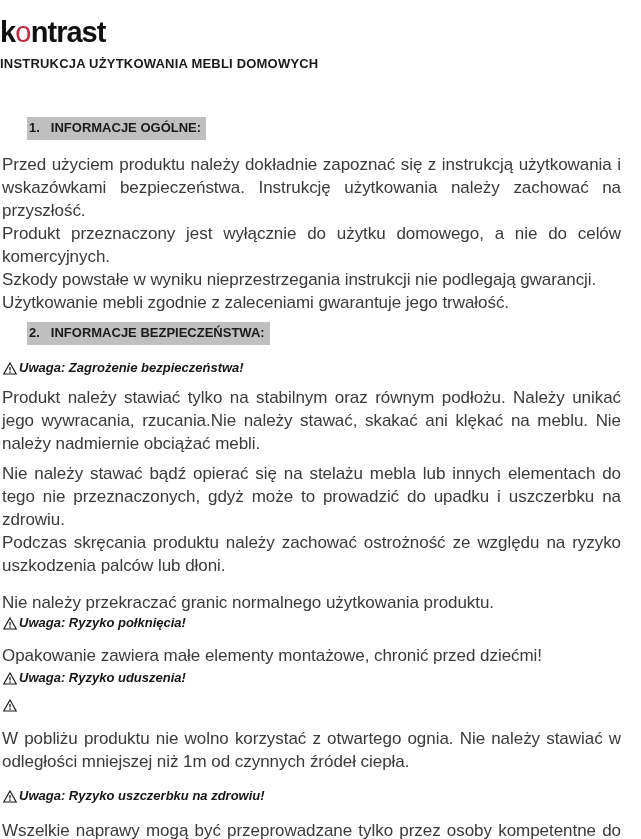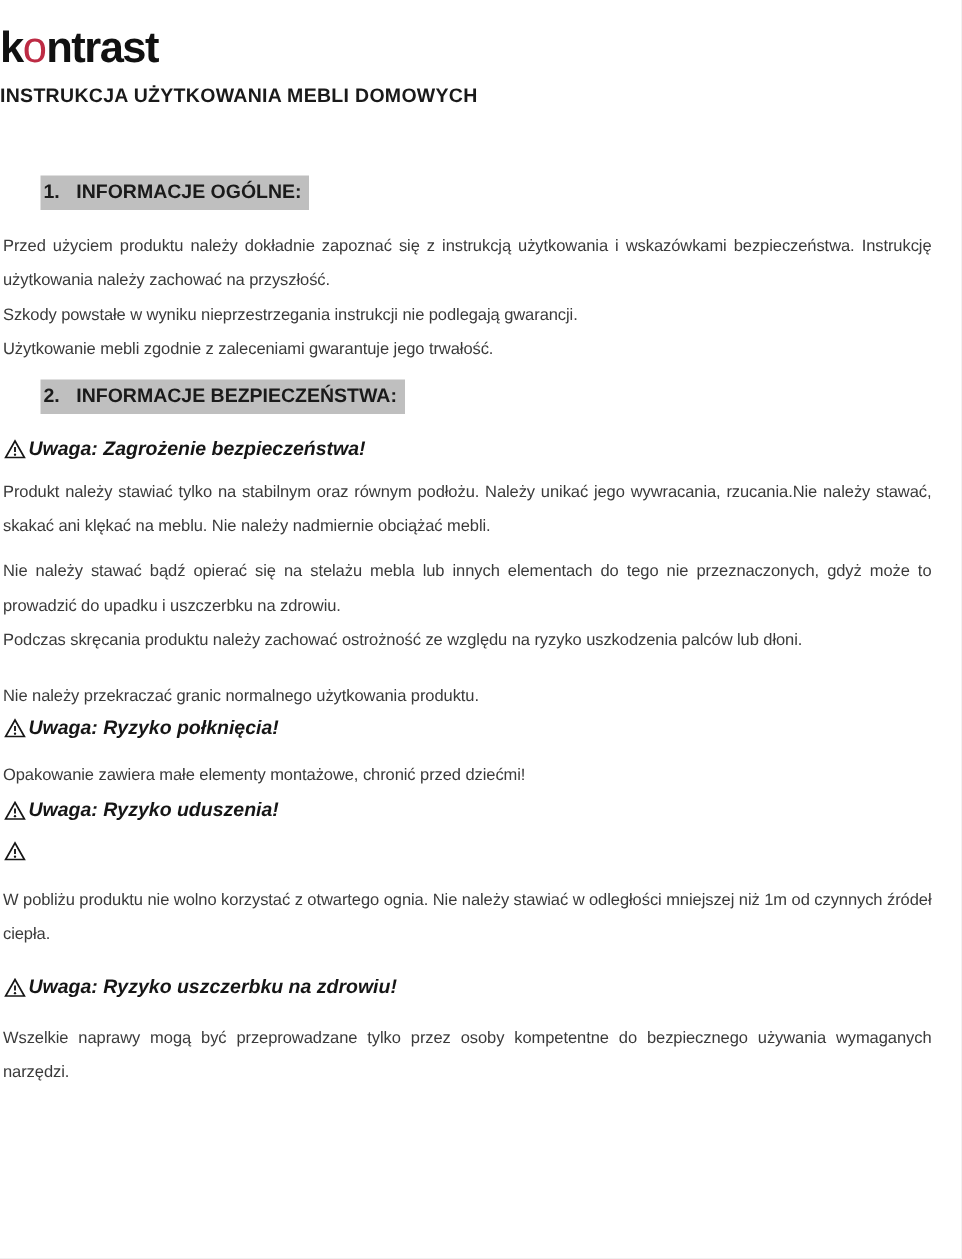--- a/index.html
+++ b/index.html
@@ -30,21 +30,21 @@
   .content{padding:0 20px 0 2px;}
   .sec-heading{
     margin-top:46px;margin-left:25px;font-size:13px;font-weight:700;color:#1a1a1a;
     line-height:20px;
   }
   .sec-heading .hl{background:var(--highlight);padding:1px 5px 2px 2px;display:inline-block;}
   .sec-heading .num{margin-right:11px;}
   .sec-heading.second{margin-top:8px;}
   
   .para{
-    font-size:11px;line-height:23px;text-align:justify;color:var(--text);
+    font-size:17px;line-height:23px;text-align:justify;color:var(--text);
     letter-spacing:-0.05px;
   }
   .p-first{margin-top:13px;}
   
   .warning{
     display:flex;align-items:center;gap:1px;
     font-size:13px;font-weight:700;font-style:italic;color:#161616;
     line-height:18px;
   }
   .warning svg{flex:0 0 auto;display:block;}
@@ -62,20 +62,21 @@
 
   <div class="doc-title">INSTRUKCJA UŻYTKOWANIA MEBLI DOMOWYCH</div>
 
   <div class="content">
 
     <div class="sec-heading">
       <span class="hl"><span class="num">1.</span><span>INFORMACJE OGÓLNE:</span></span>
     </div>
 
     <p class="para p-first">Przed użyciem produktu należy dokładnie zapoznać się z instrukcją użytkowania i wskazówkami bezpieczeństwa. Instrukcję użytkowania należy zachować na przyszłość.</p>
+    <p class="para">Produkt przeznaczony jest wyłącznie do użytku domowego, a nie do celów komercyjnych.</p>
     <p class="para">Szkody powstałe w wyniku nieprzestrzegania instrukcji nie podlegają gwarancji.</p>
     <p class="para">Użytkowanie mebli zgodnie z zaleceniami gwarantuje jego trwałość.</p>
 
     <div class="sec-heading second">
       <span class="hl"><span class="num">2.</span><span>INFORMACJE BEZPIECZEŃSTWA:</span></span>
     </div>
 
     <div class="warning mt13">
       <svg width="16" height="15" viewBox="0 0 24 24">
         <path d="M12 3.2 L22 20.8 H2 Z" fill="none" stroke="#161616" stroke-width="1.8" stroke-linejoin="miter"></path>

